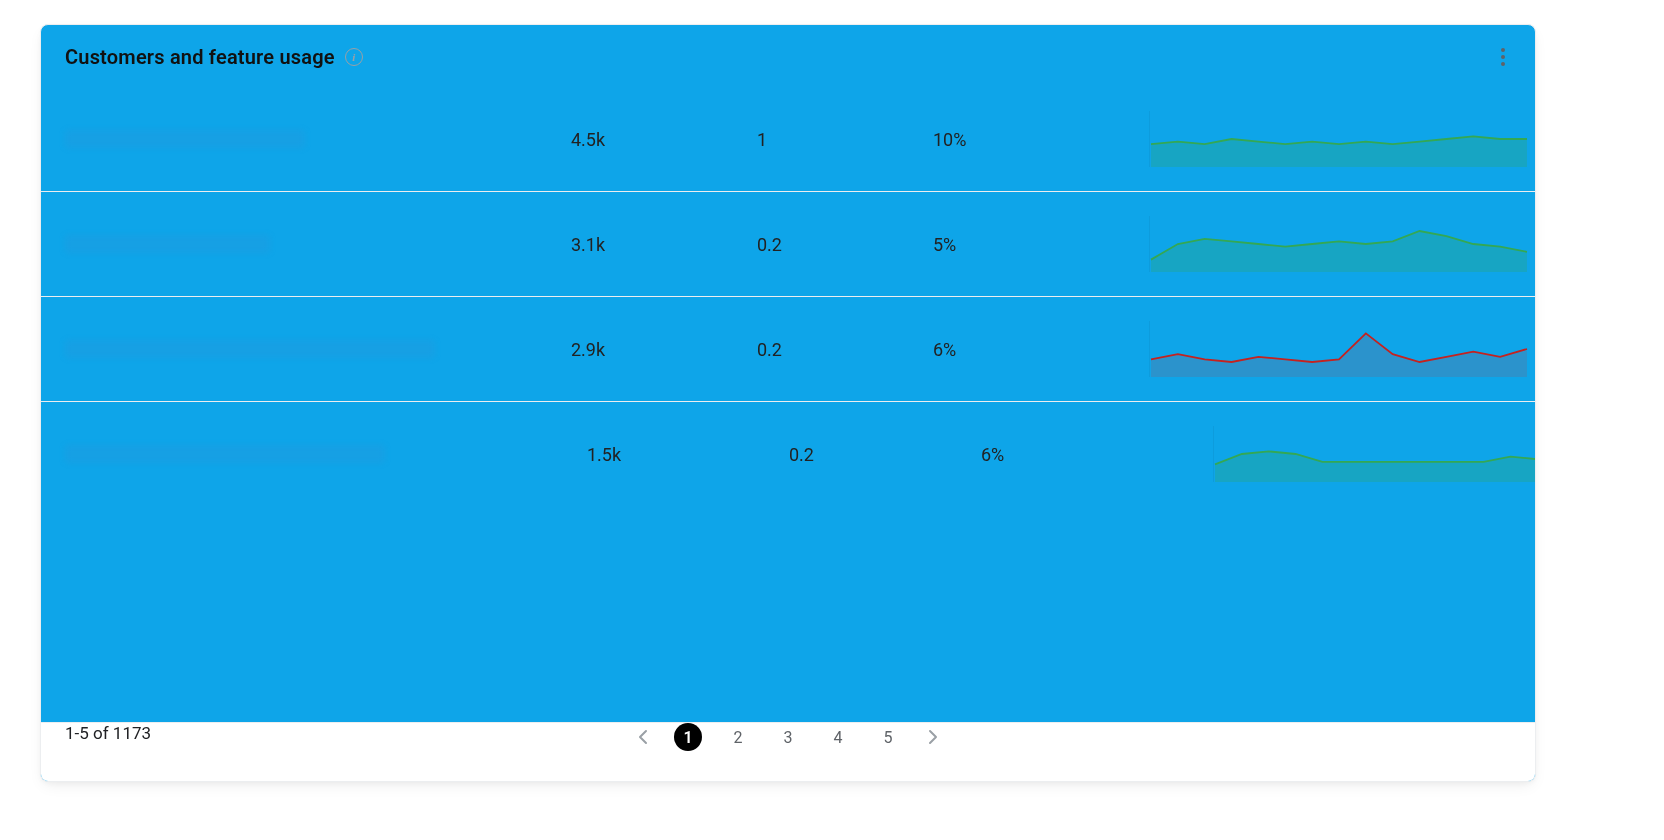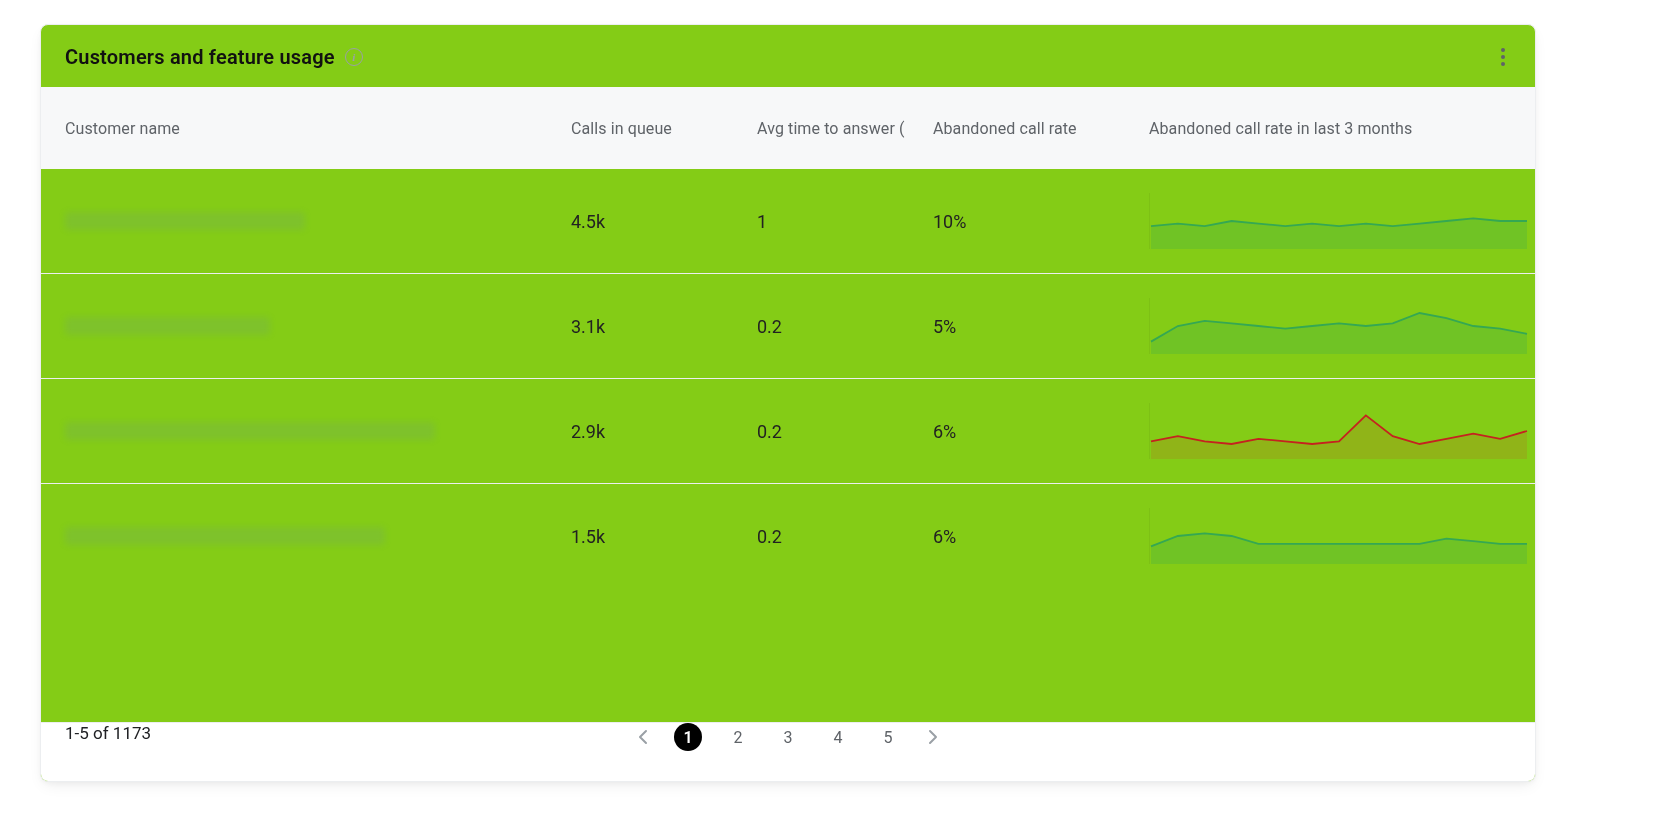--- a/index.html
+++ b/index.html
@@ -11,21 +11,21 @@
     background: #ffffff;
     color: #1a1a1a;
     -webkit-font-smoothing: antialiased;
   }
   .card {
     position: absolute;
     left: 40px;
     top: 24px;
     width: 1494px;
     height: 756px;
-    background: #84cc16;
+    background: #0ea5e9;
     border: 1px solid #eceef0;
     border-radius: 8px;
     box-shadow: 0 6px 16px -4px rgba(0,0,0,.08), 0 2px 6px -2px rgba(0,0,0,.06);
     overflow: hidden;
   }
   .card-header {
     display: flex;
     align-items: center;
     padding: 20px 24px 18px 24px;
     position: relative;
@@ -96,21 +96,21 @@
   .rows { }
   .row {
     display: flex;
     align-items: center;
     height: 104px;
     padding: 0 24px;
     border-bottom: 1px solid #eceef0;
     font-size: 18px;
     color: #222;
   }
-  .rows .row:last-child { border-bottom: none; }
+  .rows .row:last-child { border-bottom: none; gap: 16px; }
 
   
   .row .col-name {
     display: flex;
     align-items: center;
   }
   .blur-name {
     height: 18px;
     border-radius: 4px;
     background: rgba(80, 120, 200, .12);
@@ -186,27 +186,20 @@
   <div class="card-header">
     <span class="card-title">Customers and feature usage</span>
     <span class="info-icon"></span>
     <div class="more-button">
       <span></span>
         <span></span>
         <span></span>
     </div>
   </div>
 
-  <div class="thead">
-    <div class="col-name">Customer name</div>
-    <div class="col-calls">Calls in queue</div>
-    <div class="col-avg">Avg time to answer (</div>
-    <div class="col-rate">Abandoned call rate</div>
-    <div class="col-chart">Abandoned call rate in last 3 months</div>
-  </div>
 
   <div class="rows" id="rows">
       <div class="row">
     <div class="col-name">
       <span class="blur-name" style="width:240px"></span>
     </div>
     <div class="col-calls">4.5k</div>
     <div class="col-avg">1</div>
     <div class="col-rate">10%</div>
     <div class="col-chart">

